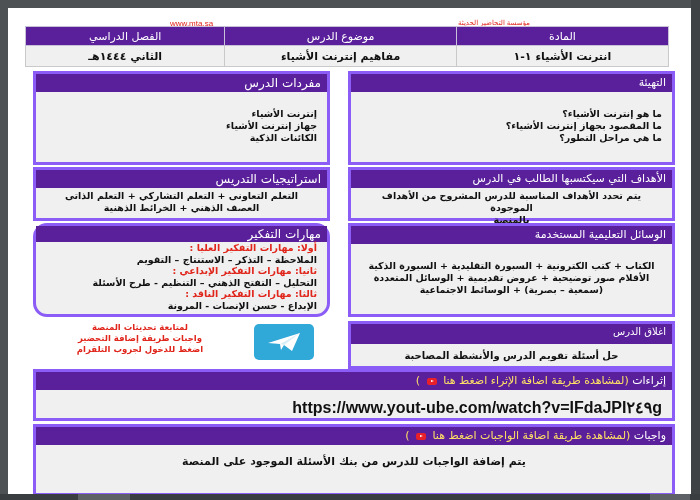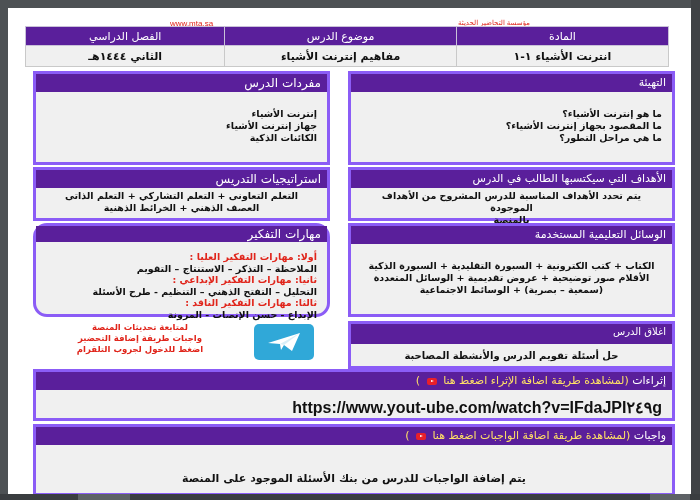--- a/index.html
+++ b/index.html
@@ -149,21 +149,21 @@
   <div class="hdr">الوسائل التعليمية المستخدمة</div>
   <div class="body center" style="padding-top:16px;">
     <div>الكتاب + كتب الكترونية + السبورة التقليدية + السبورة الذكية</div>
     <div>الأقلام    صور توضيحية + عروض تقديمية + الوسائل المتعددة</div>
     <div>(سمعية – بصرية) + الوسائط الاجتماعية</div>
   </div>
 </div>
 
 <div class="card" style="left:33px;top:223px;width:291px;height:88px;border-radius:14px;">
   <div class="hdr" style="font-size:12px;height:16px;line-height:16px;">مهارات التفكير</div>
-  <div class="body" style="padding-top:9px;line-height:11.5px;">
+  <div class="body" style="padding-top:0;line-height:11.5px;">
     <div class="red">أولا: مهارات التفكير العليا :</div>
     <div>الملاحظة – التذكر – الاستنتاج – التقويم</div>
     <div class="red">ثانيا: مهارات التفكير الإبداعي :</div>
     <div>التحليل – التفتح الذهني – التنظيم - طرح الأسئلة</div>
     <div class="red">ثالثا: مهارات التفكير الناقد :</div>
     <div>الإبداع - حسن الإنصات - المرونة</div>
   </div>
 </div>
 
 <div class="telegram-promo">
@@ -197,21 +197,21 @@
 
 <div class="card wide" style="left:33px;top:424px;width:636px;height:66px;">
   <div class="hdr">
     <span>واجبات</span>
     <span class="yellow">
       <span>(لمشاهدة طريقة اضافة الواجبات اضغط هنا</span>
       <span class="yt"></span>
       <span>)</span>
     </span>
   </div>
-  <div class="body center" style="padding-top:28px;font-size:11px;padding-right:120px;padding-left:120px;">يتم إضافة  الواجبات للدرس من بنك الأسئلة الموجود على المنصة</div>
+  <div class="body center" style="padding-top:11px;font-size:11px;padding-right:120px;padding-left:120px;">يتم إضافة  الواجبات للدرس من بنك الأسئلة الموجود على المنصة</div>
 </div>
 
 <div class="next-strip"></div>
 
 <div class="right-bar"></div>
 <div class="bottom-bar"></div>
 <div class="bottom-thumb"></div>
 <div class="bottom-thumb2"></div>
 
 </body></html>

